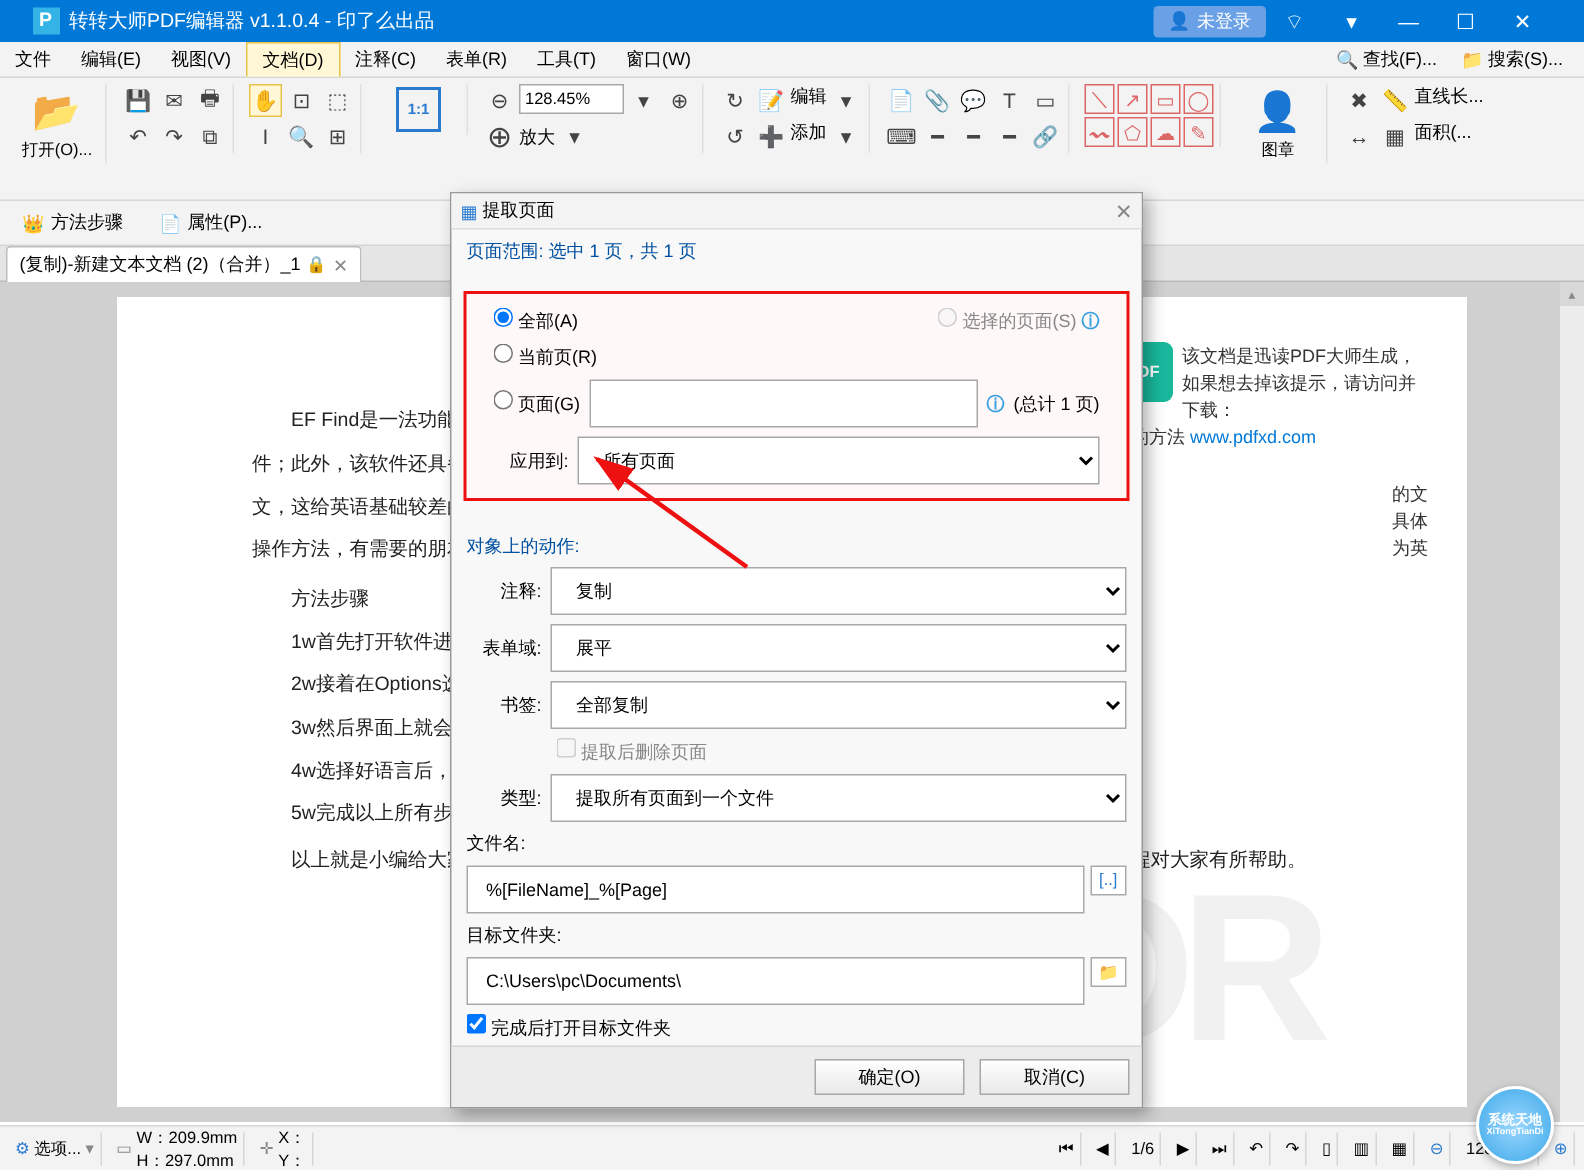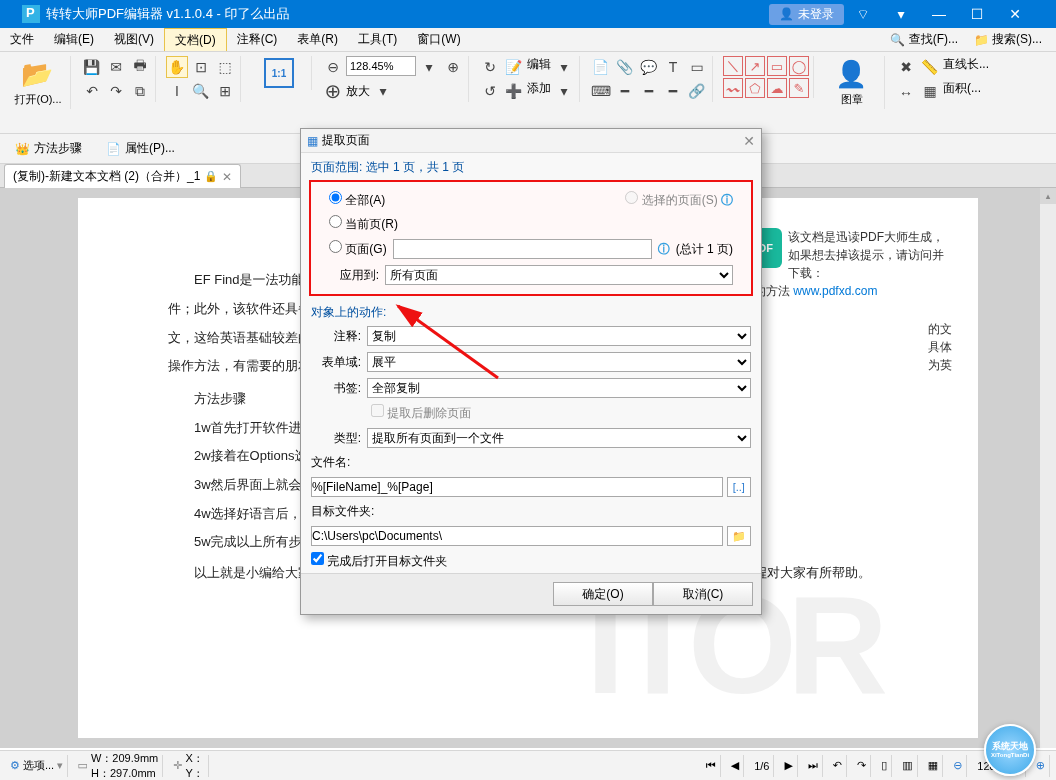--- a/index.html
+++ b/index.html
@@ -62,27 +62,27 @@
 .statusbar { position: absolute; bottom: 0; left: 0; right: 0; height: 30px; background: #f3f3f3; border-top: 1px solid #d6d6d6; display: flex; align-items: center; font-size: 11px; padding: 0 6px; gap: 6px; }
 .statusbar .seg { display: flex; align-items: center; gap: 3px; padding: 0 4px; border-right: 1px solid #d6d6d6; height: 22px; }
 .statusbar .spacer { flex: 1; }
 .statusbar .bubble { position: absolute; right: 20px; bottom: 4px; width: 52px; height: 52px; background: radial-gradient(#9bd7ff,#3ca8e8); border-radius: 50%; display: flex; align-items: center; justify-content: center; color: #fff; font-size: 9px; font-weight: bold; text-align: center; line-height: 1.1; border: 2px solid #fff; box-shadow: 0 2px 6px rgba(0,0,0,.3); }
 
 
 .dialog { position: absolute; left: 300px; top: 128px; width: 462px; background: #f8f8f8; border: 1px solid #999; box-shadow: 4px 4px 10px rgba(0,0,0,.3); font-size: 12px; }
 .dialog .dlg-title { height: 24px; background: #f3f3f3; border-bottom: 1px solid #dcdcdc; display: flex; align-items: center; padding: 0 6px; }
 .dialog .dlg-title .dlg-close { margin-left: auto; color: #888; cursor: pointer; font-size: 14px; }
 .dialog .section-hdr { color: #0050a0; padding: 6px 10px 2px; }
-.dialog .redbox { border: 2px solid #e11; margin: 2px 8px; padding: 6px 8px; background: #fff8f8; }
+.dialog .redbox { border: 2px solid #e11; margin: 16px 8px; padding: 6px 8px; background: #fff8f8; }
 .dialog .row { display: flex; align-items: center; gap: 6px; padding: 3px 10px; }
 .dialog .row label { white-space: nowrap; }
 .dialog .row .field { flex: 1; }
-.dialog input[type=text], .dialog select { width: 100%; height: 20px; border: 1px solid #a8a8a8; padding: 0 0; font-size: 12px; background: #fff; }
+.dialog input[type=text], .dialog select { width: 100%; height: 32px; border: 1px solid #a8a8a8; padding: 0 12px; font-size: 12px; background: #fff; }
 .dialog .rt-label { width: 50px; text-align: right; }
-.dialog .footer { background: #ececec; border-top: 1px solid #d6d6d6; padding: 8px; display: flex; justify-content: flex-end; }
+.dialog .footer { background: #ececec; border-top: 1px solid #d6d6d6; padding: 8px; display: flex; justify-content: flex-end; gap: 10px; }
 .dialog .footer button { width: 100px; height: 24px; border: 1px solid #a8a8a8; background: linear-gradient(#fff,#e8e8e8); cursor: pointer; font-size: 12px; }
 .info-icon { color: #36a0e0; font-weight: bold; }
 .browse-btn { width: 26px; height: 20px; border: 1px solid #a8a8a8; background: #fff; display: inline-flex; align-items: center; justify-content: center; font-size: 11px; color: #b87a1a; margin-left: 4px; }
 .arrow { position: absolute; left: 388px; top: 298px; pointer-events: none; }
 
 
 .folder { color: #e6a200; }
 .blue { color: #2a7bd0; }
 .green { color: #1aa34a; }
 .red { color: #d02a2a; }

